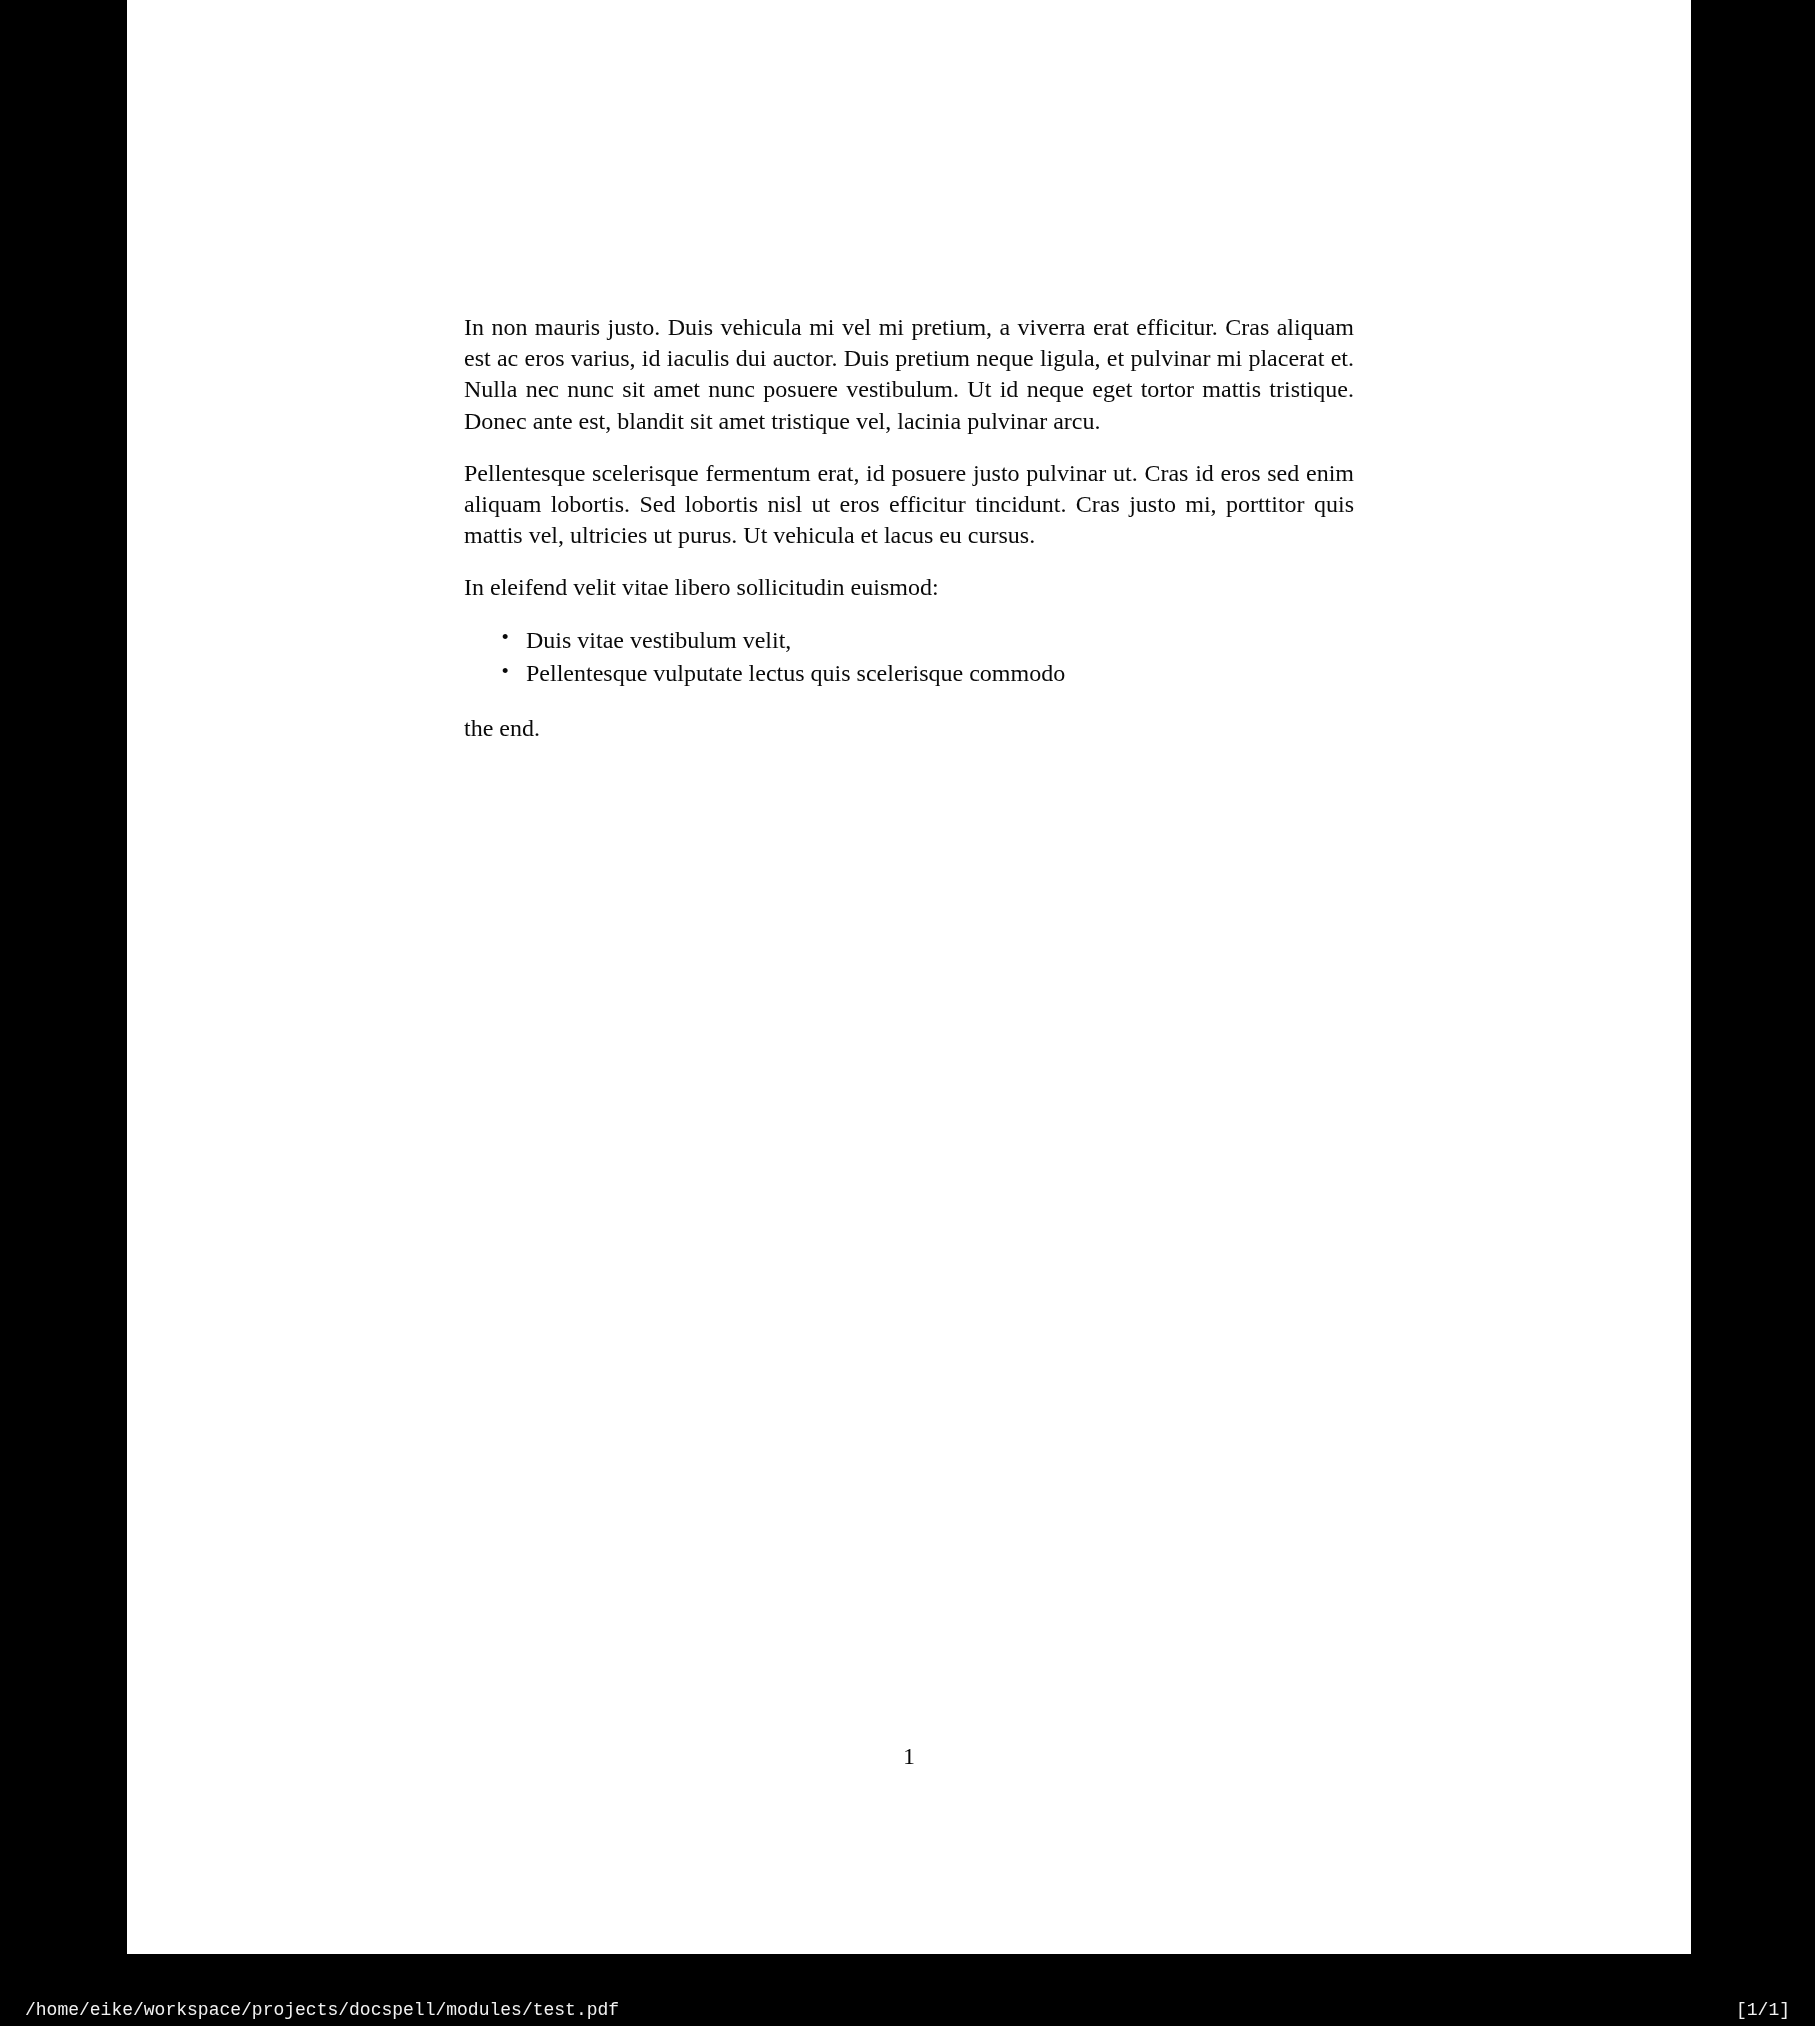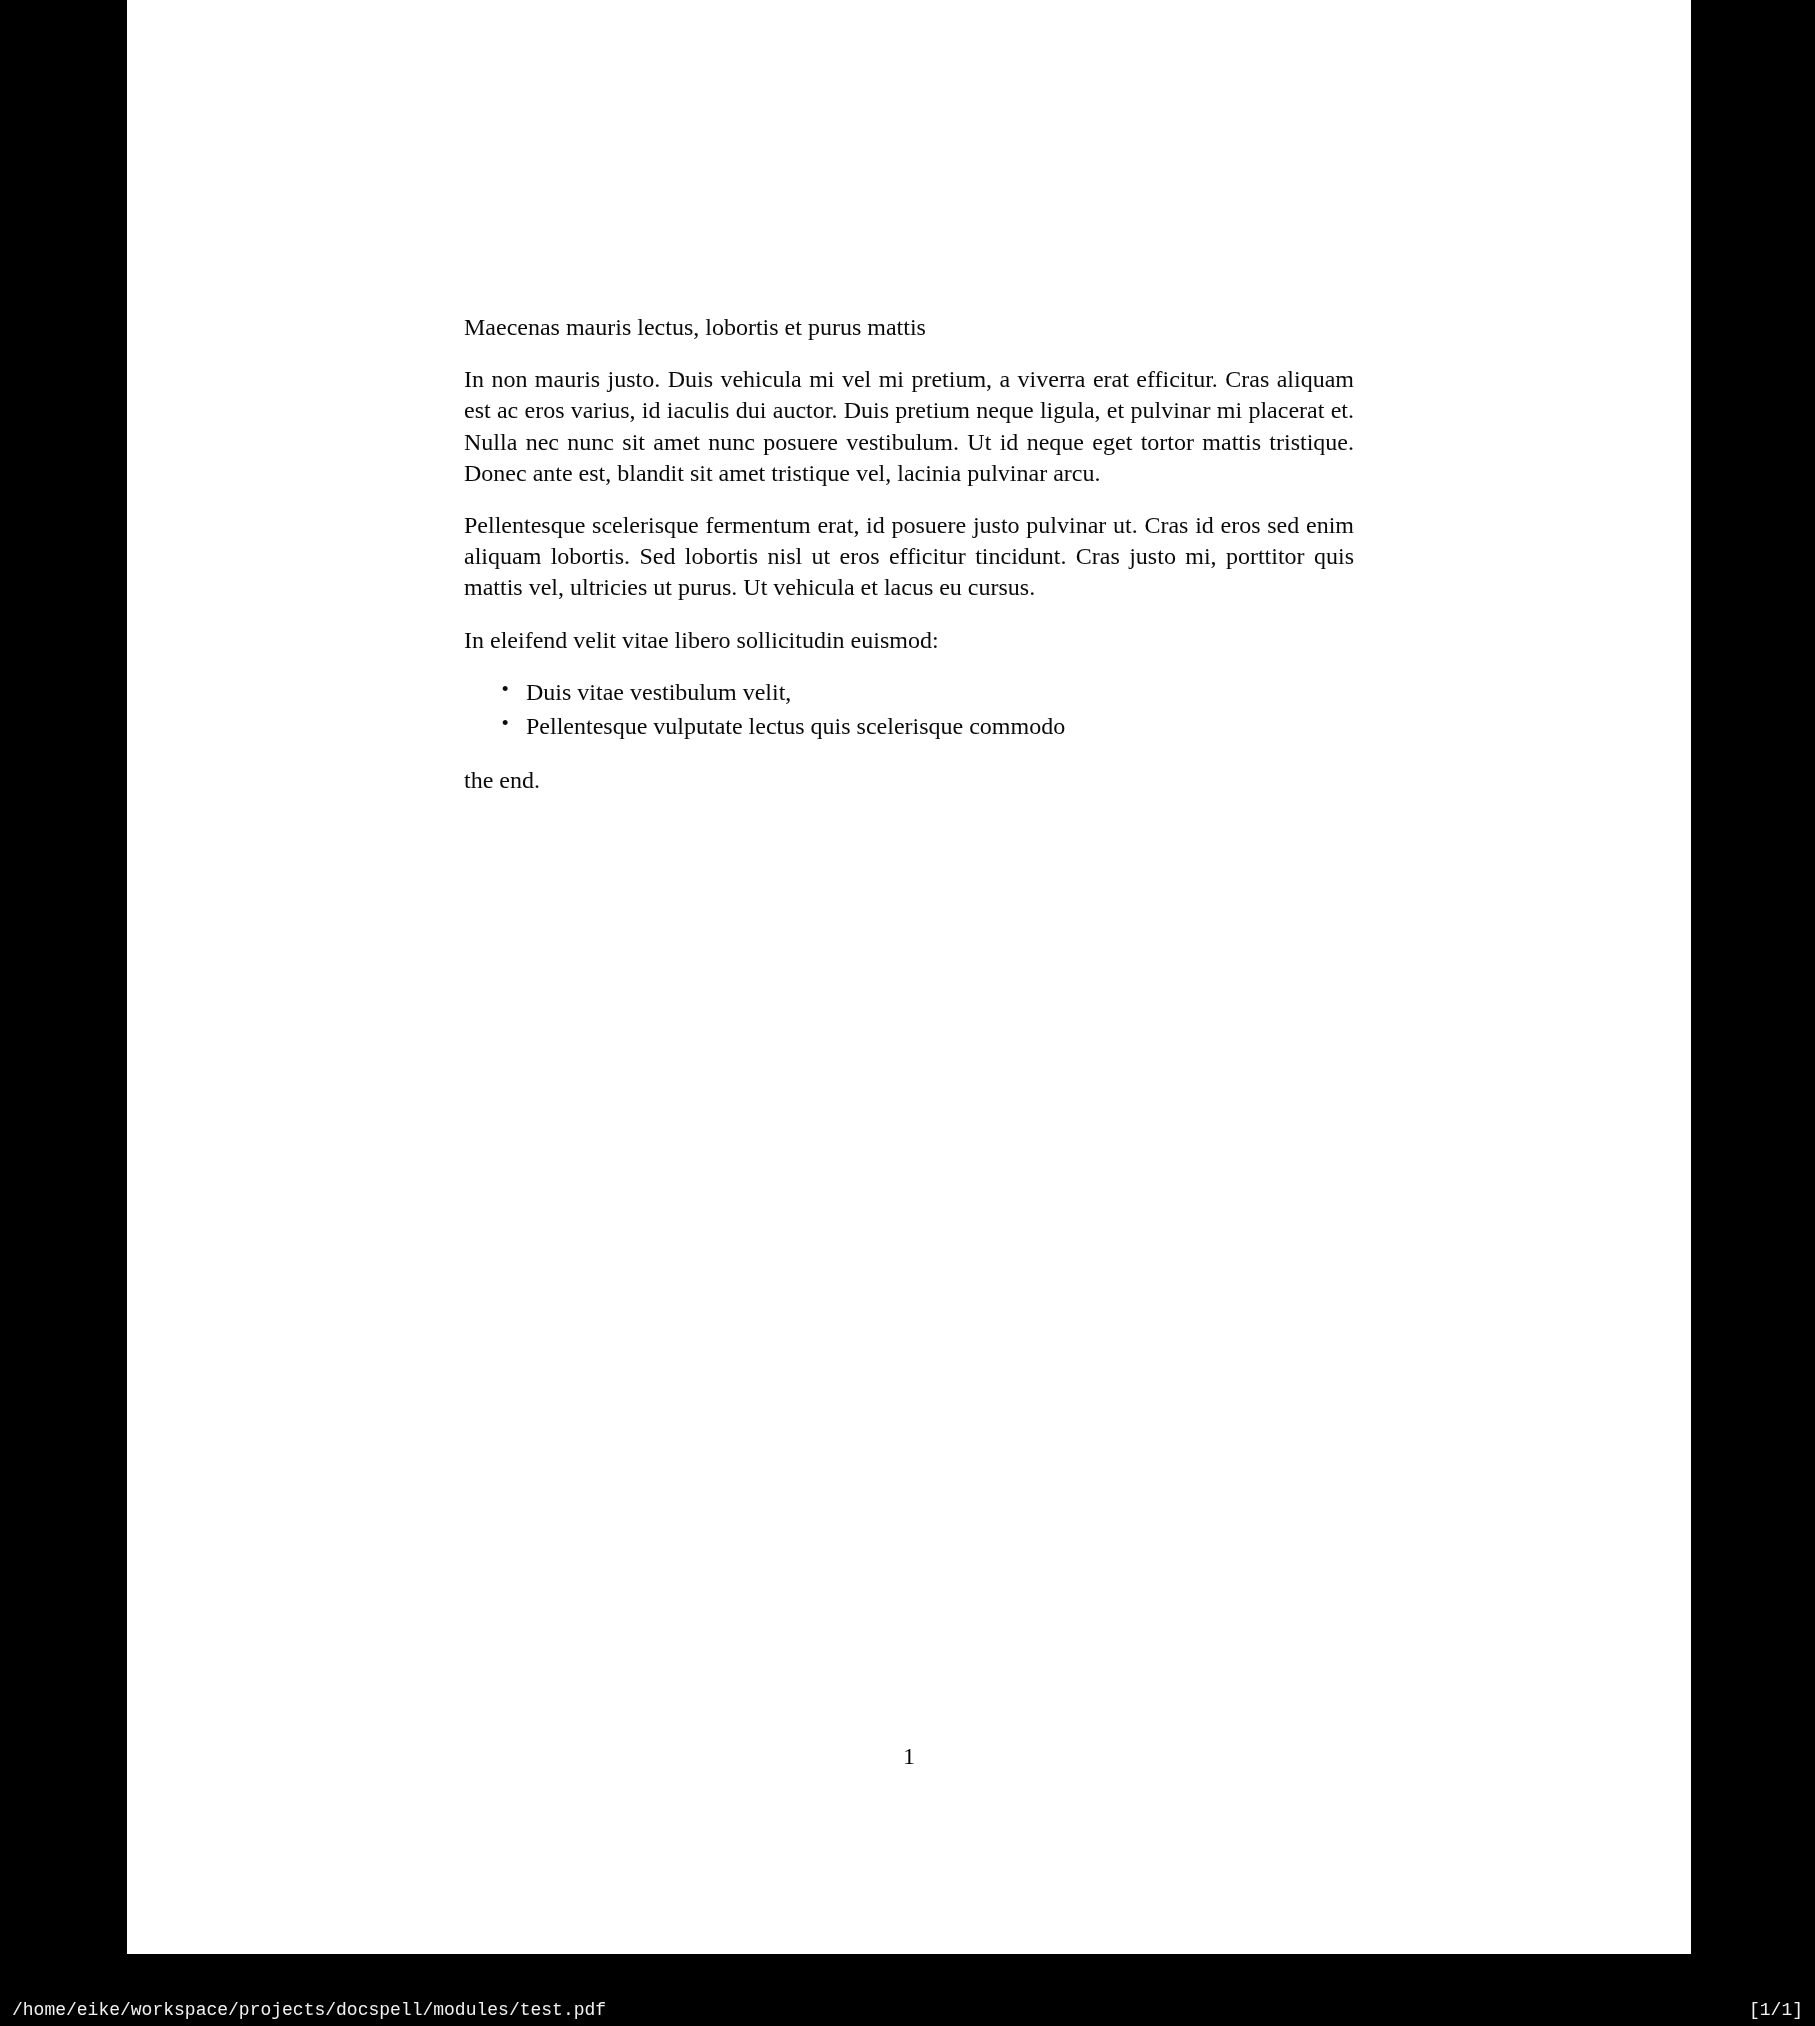--- a/index.html
+++ b/index.html
@@ -92,41 +92,40 @@
     width: 1815px;
     height: 32px;
     background: #000000;
     color: #f2f2f2;
     font-family: "Liberation Mono", monospace;
     font-size: 18px;
     display: flex;
     align-items: center;
     justify-content: space-between;
     box-sizing: border-box;
-    padding: 0 12px;
+    padding: 0 25px;
     white-space: nowrap;
   }
   #status-bar .path {
     letter-spacing: 0px;
   }
   #status-bar .pages {
     letter-spacing: 0px;
     margin-left: 24px;
   }
 </style>
 </head>
 <body>
 
 <div id="viewer">
 
   <div id="page">
 
     <div id="text-layer">
 
-      <p class="doc-par short">Maecenas mauris lectus, lobortis et purus mattis</p>
 
 
       <p class="doc-par">In non mauris justo. Duis vehicula mi vel mi pretium, a viverra erat efficitur. Cras aliquam est ac eros varius, id iaculis dui auctor. Duis pretium neque ligula, et pulvinar mi placerat et. Nulla nec nunc sit amet nunc posuere vestibulum. Ut id neque eget tortor mattis tristique. Donec ante est, blandit sit amet tristique vel, lacinia pulvinar arcu.</p>
 
       <p class="doc-par">Pellentesque scelerisque fermentum erat, id posuere justo pulvinar ut. Cras id eros sed enim aliquam lobortis. Sed lobortis nisl ut eros efficitur tincidunt. Cras justo mi, porttitor quis mattis vel, ultricies ut purus. Ut vehicula et lacus eu cursus.</p>
 
       <p class="doc-par short">In eleifend velit vitae libero sollicitudin euismod:</p>
 
       <ul class="doc-list">
         <li>

